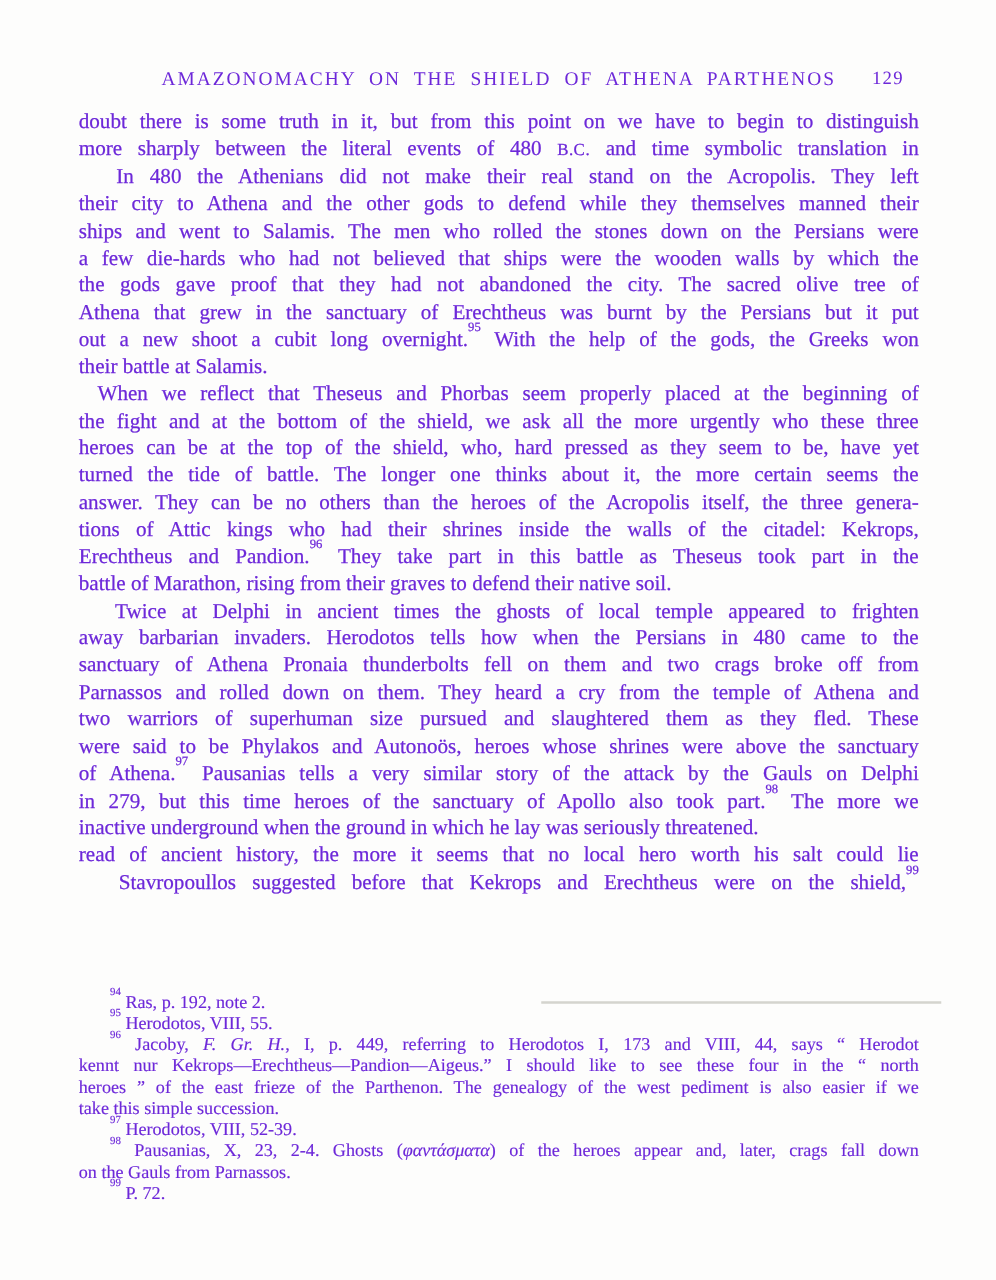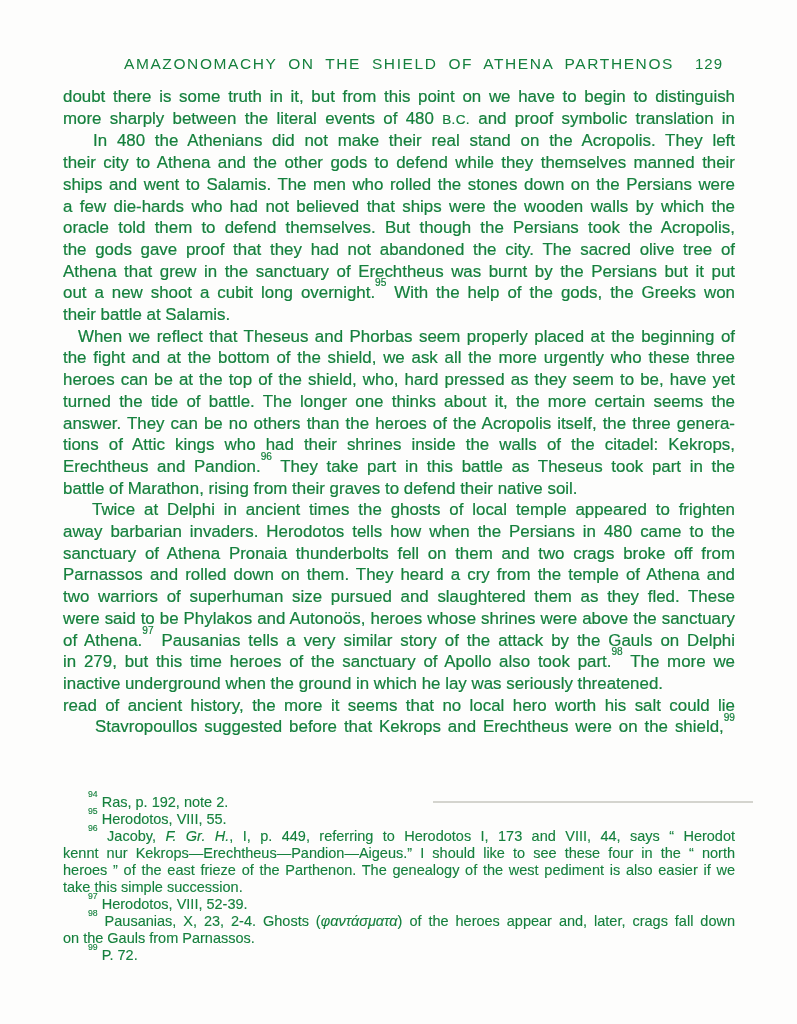--- a/index.html
+++ b/index.html
@@ -1,22 +1,22 @@
 <!DOCTYPE html>
 <html><head>
 <meta charset="utf-8">
 <style>
   * { margin: 0; padding: 0; box-sizing: border-box; }
   html, body { background: #ffffff; }
   .page {
     position: relative;
     width: 797px; height: 1024px;
     background: #fdfdfc;
-    font-family: Liberation Sans, sans-serif;
-    color: #15803d;
+    font-family: Liberation Serif, serif;
+    color: #6d28d9;
     overflow: hidden;
   }
   .textblock { position: absolute; left: 63px; width: 672px; }
 
   
   .running-head { top: 55px; height: 20px; }
   .rh-title {
     text-align: center;
     font-size: 15.5px;
     letter-spacing: 1.6px;
@@ -76,29 +76,28 @@
 
   <div class="textblock running-head">
     <div class="rh-title">AMAZONOMACHY ON THE SHIELD OF ATHENA PARTHENOS</div>
     <div class="rh-pageno">129</div>
   </div>
 
   <div class="textblock bodytext">
 
     <div>
       <div class="line">doubt there is some truth in it, but from this point on we have to begin to distinguish</div>
-      <div class="line"><span>more sharply between the literal events of 480 </span><span class="sc">B.C.</span><span> and proof symbolic translation in</span></div>
+      <div class="line"><span>more sharply between the literal events of 480 </span><span class="sc">B.C.</span><span> and time symbolic translation in</span></div>
     </div>
 
     <div>
       <div class="line ind-a">In 480 the Athenians did not make their real stand on the Acropolis. They left</div>
       <div class="line">their city to Athena and the other gods to defend while they themselves manned their</div>
       <div class="line">ships and went to Salamis. The men who rolled the stones down on the Persians were</div>
       <div class="line">a few die-hards who had not believed that ships were the wooden walls by which the</div>
-      <div class="line">oracle told them to defend themselves. But though the Persians took the Acropolis,</div>
       <div class="line">the gods gave proof that they had not abandoned the city. The sacred olive tree of</div>
       <div class="line">Athena that grew in the sanctuary of Erechtheus was burnt by the Persians but it put</div>
       <div class="line"><span>out a new shoot a cubit long overnight.</span><sup class="ref">95</sup><span> With the help of the gods, the Greeks won</span></div>
       <div class="line left">their battle at Salamis.</div>
     </div>
 
     <div>
       <div class="line ind-b">When we reflect that Theseus and Phorbas seem properly placed at the beginning of</div>
       <div class="line">the fight and at the bottom of the shield, we ask all the more urgently who these three</div>
       <div class="line">heroes can be at the top of the shield, who, hard pressed as they seem to be, have yet</div>

